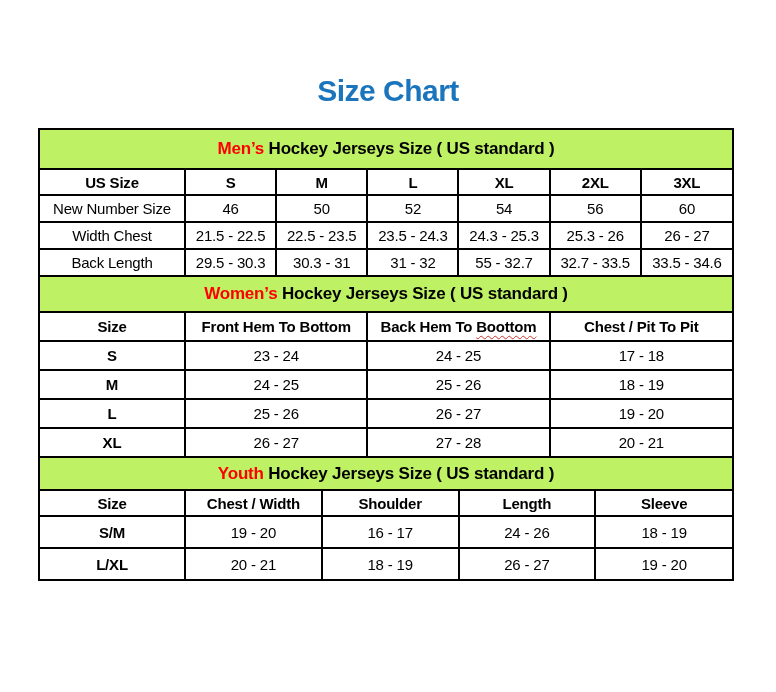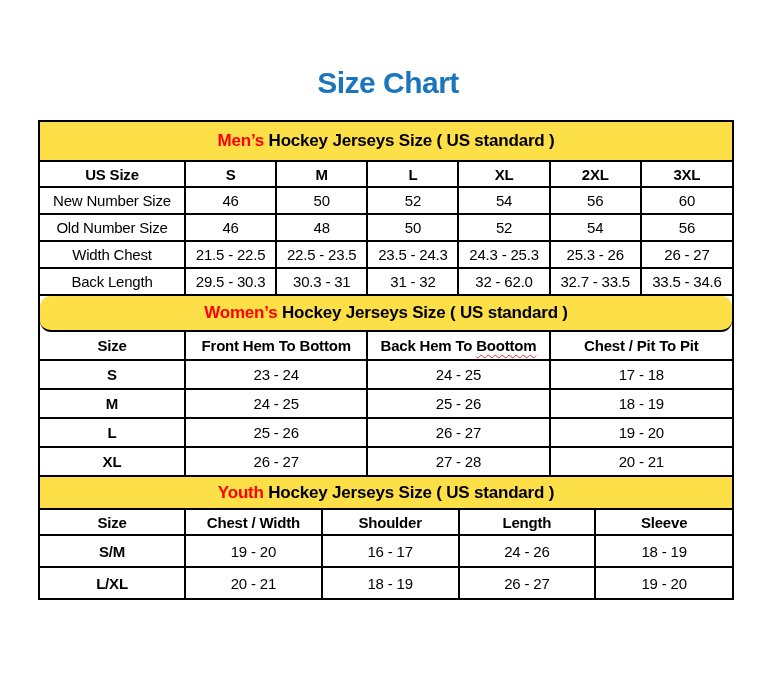--- a/index.html
+++ b/index.html
@@ -9,47 +9,47 @@
   }
   body {
     width: 776px;
     height: 692px;
     overflow: hidden;
     font-family: "Liberation Sans", "DejaVu Sans", sans-serif;
     color: #000000;
     letter-spacing: -0.2px;
   }
   .page-title {
-    margin: 0;
+    margin: 8px;
     padding-top: 66px;
     text-align: center;
     font-size: 30px;
     line-height: 34px;
     font-weight: bold;
     color: #1b75bc;
     letter-spacing: -0.5px;
   }
   .chart-wrap {
     width: 692px;
     margin: 20px 0 0 38px;
     border: 2px solid #000000;
     background: #ffffff;
   }
   .band {
-    background: #fde047;
+    background: #bef264;
     border-bottom: 2px solid #000000;
     display: flex;
     align-items: center;
     justify-content: center;
     font-weight: bold;
     font-size: 17px;
     white-space: pre;
   }
   .band-men   { height: 38px; }
-  .band-women { height: 34px; border-radius: 11px; }
+  .band-women { height: 34px; }
   .band-youth { height: 31px; }
   .band .hl { color: #ff0000; }
   table.size-table {
     border-collapse: collapse;
     table-layout: fixed;
     width: 100%;
   }
   .size-table th, .size-table td {
     border-right: 2px solid #000000;
     border-bottom: 2px solid #000000;
@@ -112,43 +112,34 @@
         <tr>
           <td>New Number Size</td>
           <td>46</td>
           <td>50</td>
           <td>52</td>
           <td>54</td>
           <td>56</td>
           <td>60</td>
         </tr>
         <tr>
-          <td>Old Number Size</td>
-          <td>46</td>
-          <td>48</td>
-          <td>50</td>
-          <td>52</td>
-          <td>54</td>
-          <td>56</td>
-        </tr>
-        <tr>
           <td>Width Chest</td>
           <td>21.5 - 22.5</td>
           <td>22.5 - 23.5</td>
           <td>23.5 - 24.3</td>
           <td>24.3 - 25.3</td>
           <td>25.3 - 26</td>
           <td>26 - 27</td>
         </tr>
         <tr>
           <td>Back Length</td>
           <td>29.5 - 30.3</td>
           <td>30.3 - 31</td>
           <td>31 - 32</td>
-          <td>32 - 62.0</td>
+          <td>55 - 32.7</td>
           <td>32.7 - 33.5</td>
           <td>33.5 - 34.6</td>
         </tr>
       </tbody>
     </table>
   </div>
 
   <div class="section">
     <div class="band band-women"><span class="hl">Women’s</span><span> Hockey Jerseys Size ( US standard )</span></div>
     <table class="size-table t-women">

